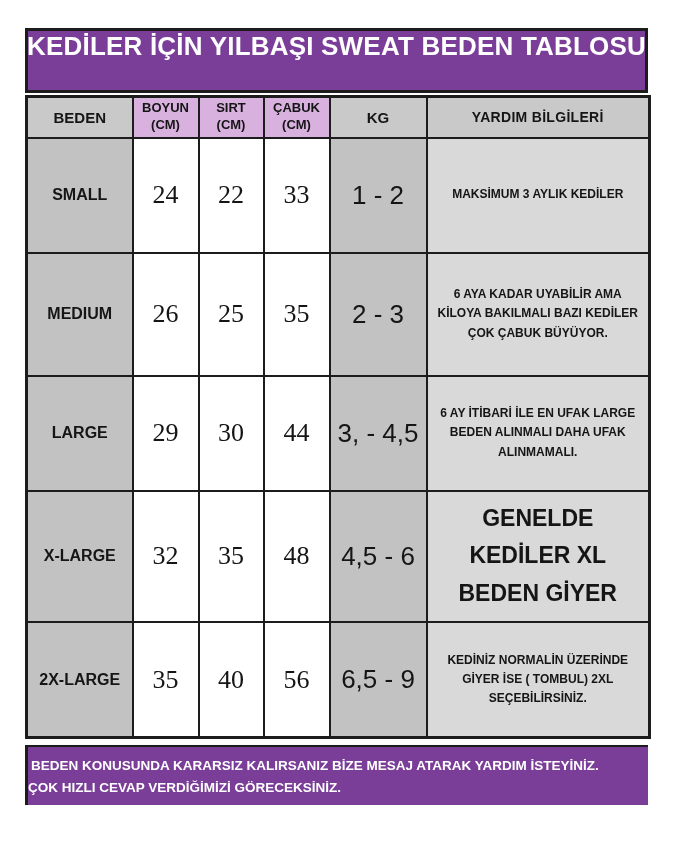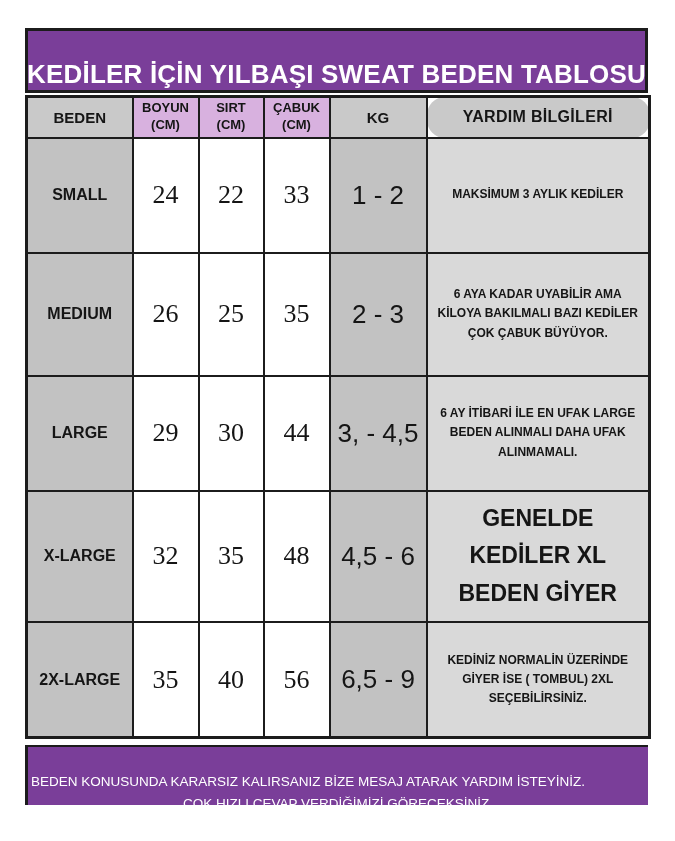--- a/index.html
+++ b/index.html
@@ -16,62 +16,62 @@
   html,body { background:#ffffff; }
   body { font-family:"Liberation Sans", sans-serif; }
   .page {
     position:relative; width:675px; height:841px; background:#fff; overflow:hidden;
   }
   
   .banner {
     position:absolute; left:25px; top:28px; width:623px; height:65px;
     background:var(--banner-purple);
     border:3px solid var(--border-black);
-    display:flex; align-items:flex-end; justify-content:center;
+    display:flex; align-items:flex-start; justify-content:center;
   }
   .banner-title {
     color:var(--text-white); font-weight:700; font-size:26px; letter-spacing:0.2px;
     white-space:nowrap;
   }
   
   table.size-table {
     position:absolute; left:25px; top:95px; width:623px;
     border-collapse:collapse; table-layout:fixed;
     border:3px solid var(--border-black);
     color:var(--text-black);
   }
   .size-table th, .size-table td {
     border:2px solid var(--border-black);
     text-align:center; vertical-align:middle;
   }
   .size-table thead tr { height:41px; }
   .th-gray { background:var(--header-gray); font-size:15px; font-weight:700; }
   .th-lav  { background:var(--lavender);   font-size:13px; font-weight:700; line-height:1.3; }
-  .th-help { font-size:16px; letter-spacing:0.3px;border-radius:18px; }
+  .th-help { font-size:14px; letter-spacing:0.3px; }
   tr.r1 { height:115px;margin-left:12px; }
   tr.r2 { height:123px; }
   tr.r3 { height:115px; }
   tr.r4 { height:129px; }
   tr.r5 { height:115px; }
   td.size { background:var(--cell-gray); font-weight:700; font-size:16px; }
   td.num  { background:#ffffff; font-weight:400; font-size:26px; font-family:Liberation Serif, serif; }
   td.kg   { background:var(--cell-gray); font-weight:400; font-size:26px; }
   td.help { background:var(--help-gray); font-weight:700; font-size:12px; line-height:1.6; padding:8px 10px; }
   td.help.big { font-size:23px; line-height:1.65; }
   
   .footer {
     position:absolute; left:25px; top:745px; width:623px; height:60px;
     background:var(--banner-purple);
     border-left:3px solid var(--border-black);
     border-top:2px solid var(--border-black);
-    color:var(--text-white); font-weight:400; font-size:13.5px;
-    padding-top:24px; line-height:1.6;
+    color:var(--text-white); font-weight:700; font-size:13.5px;
+    padding-top:8px; line-height:1.6;
   }
   .footer .l1 { padding-left:3px; white-space:nowrap; }
-  .footer .l2 { text-align:center; }
+  .footer .l2 { }
 </style>
 </head>
 <body>
 
 <div class="page">
 
   <div class="banner">
     <div class="banner-title">KEDİLER İÇİN YILBAŞI SWEAT BEDEN TABLOSU</div>
   </div>
 

